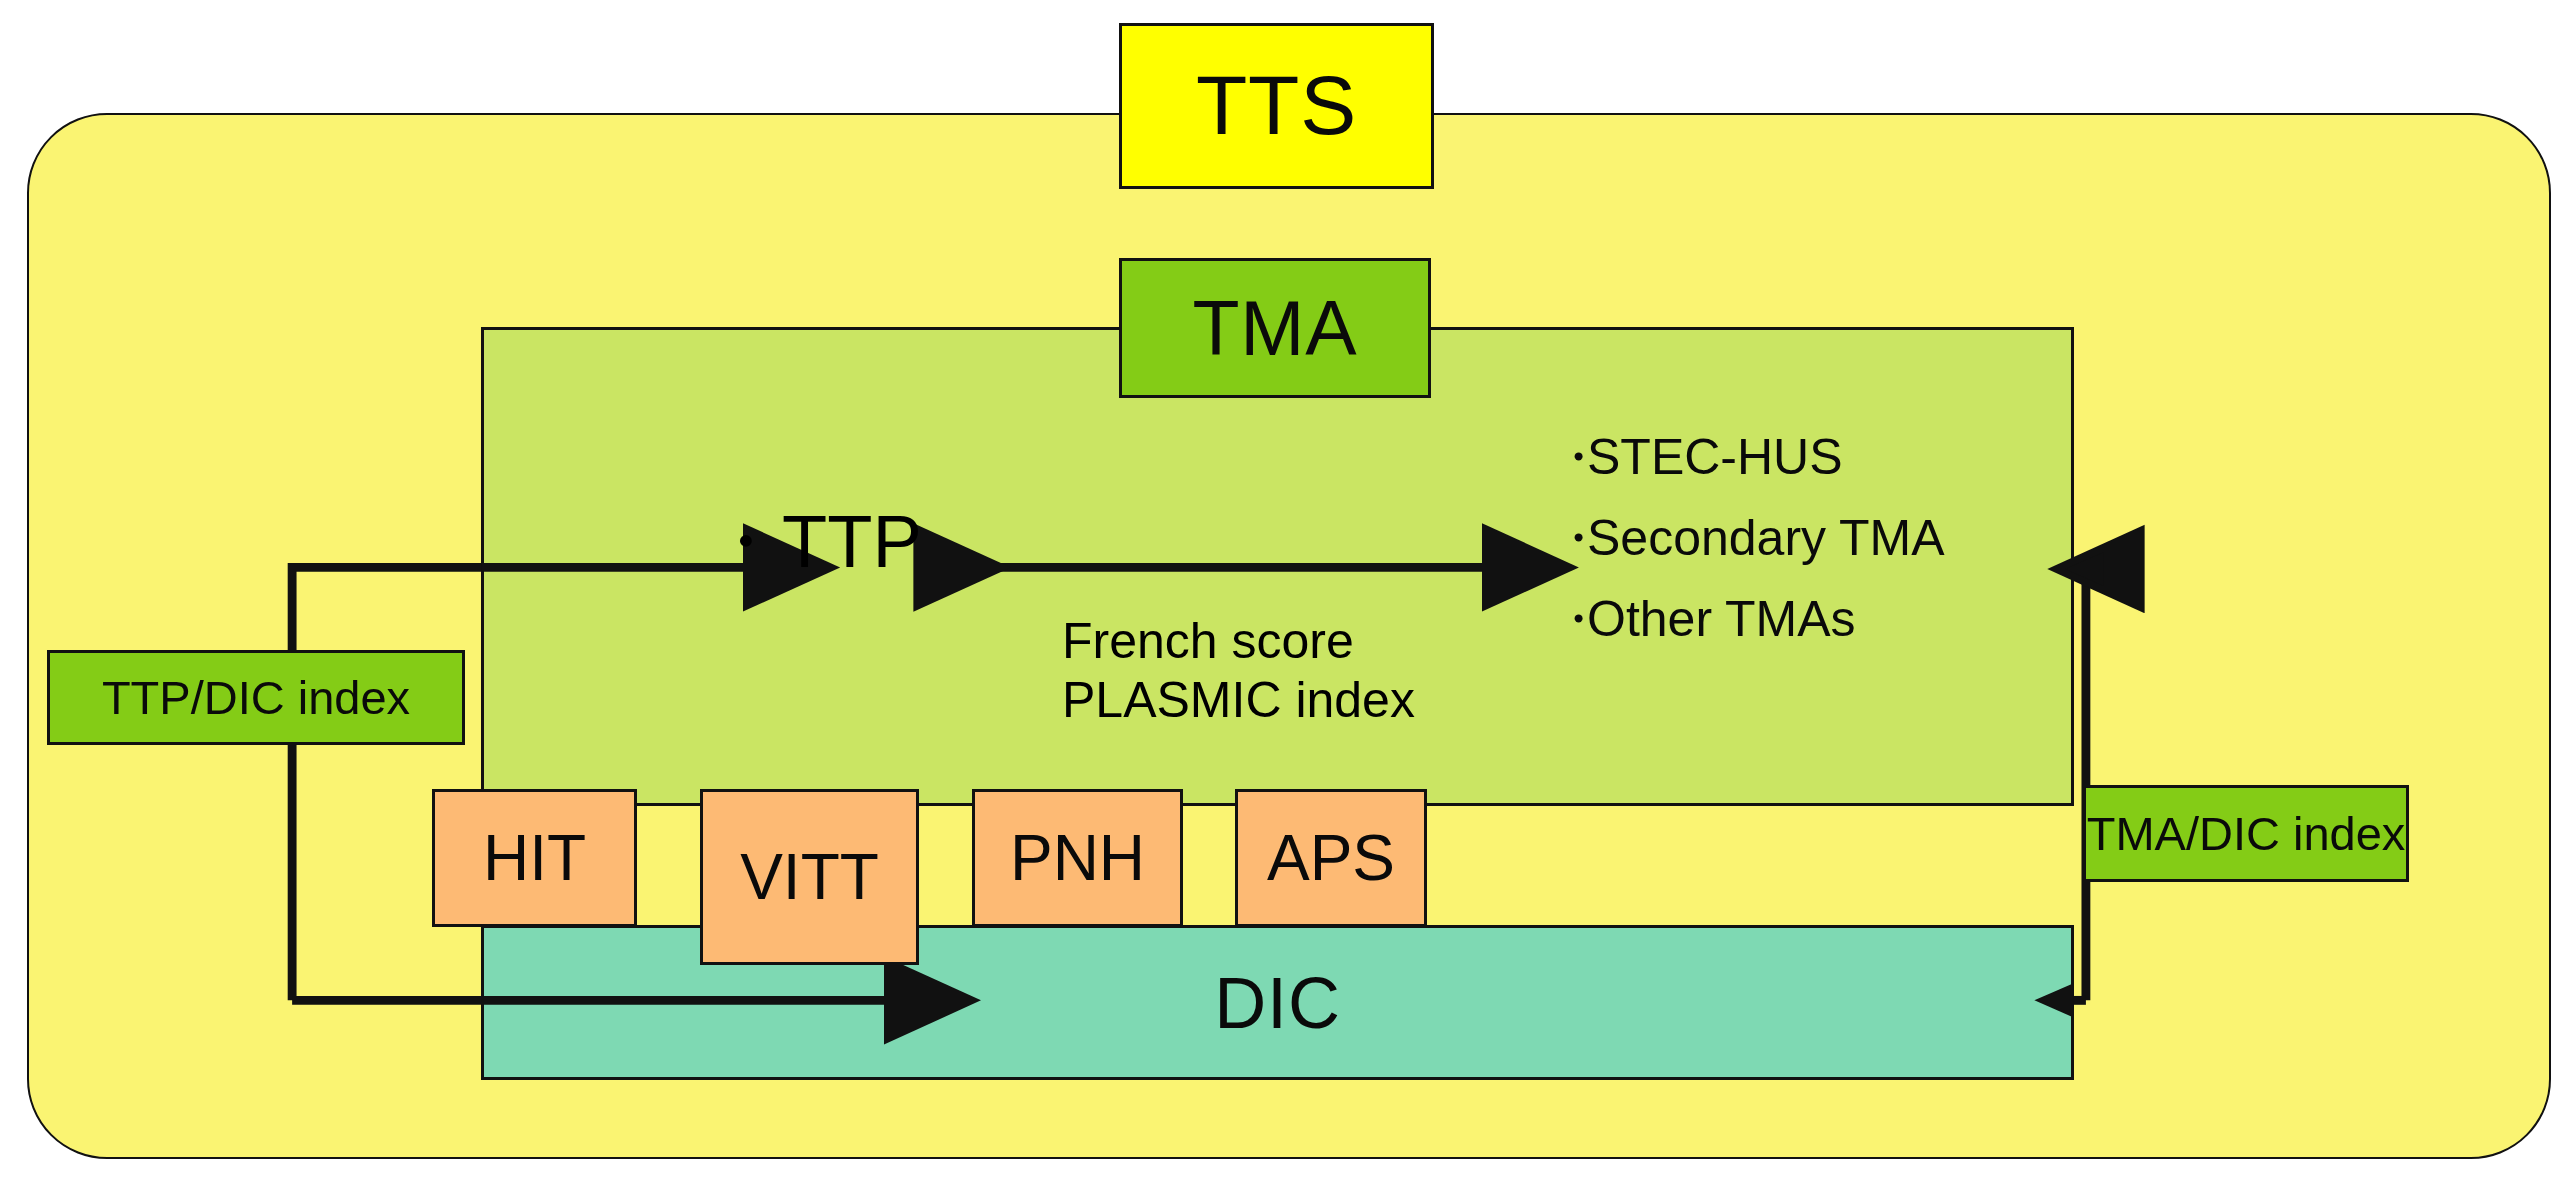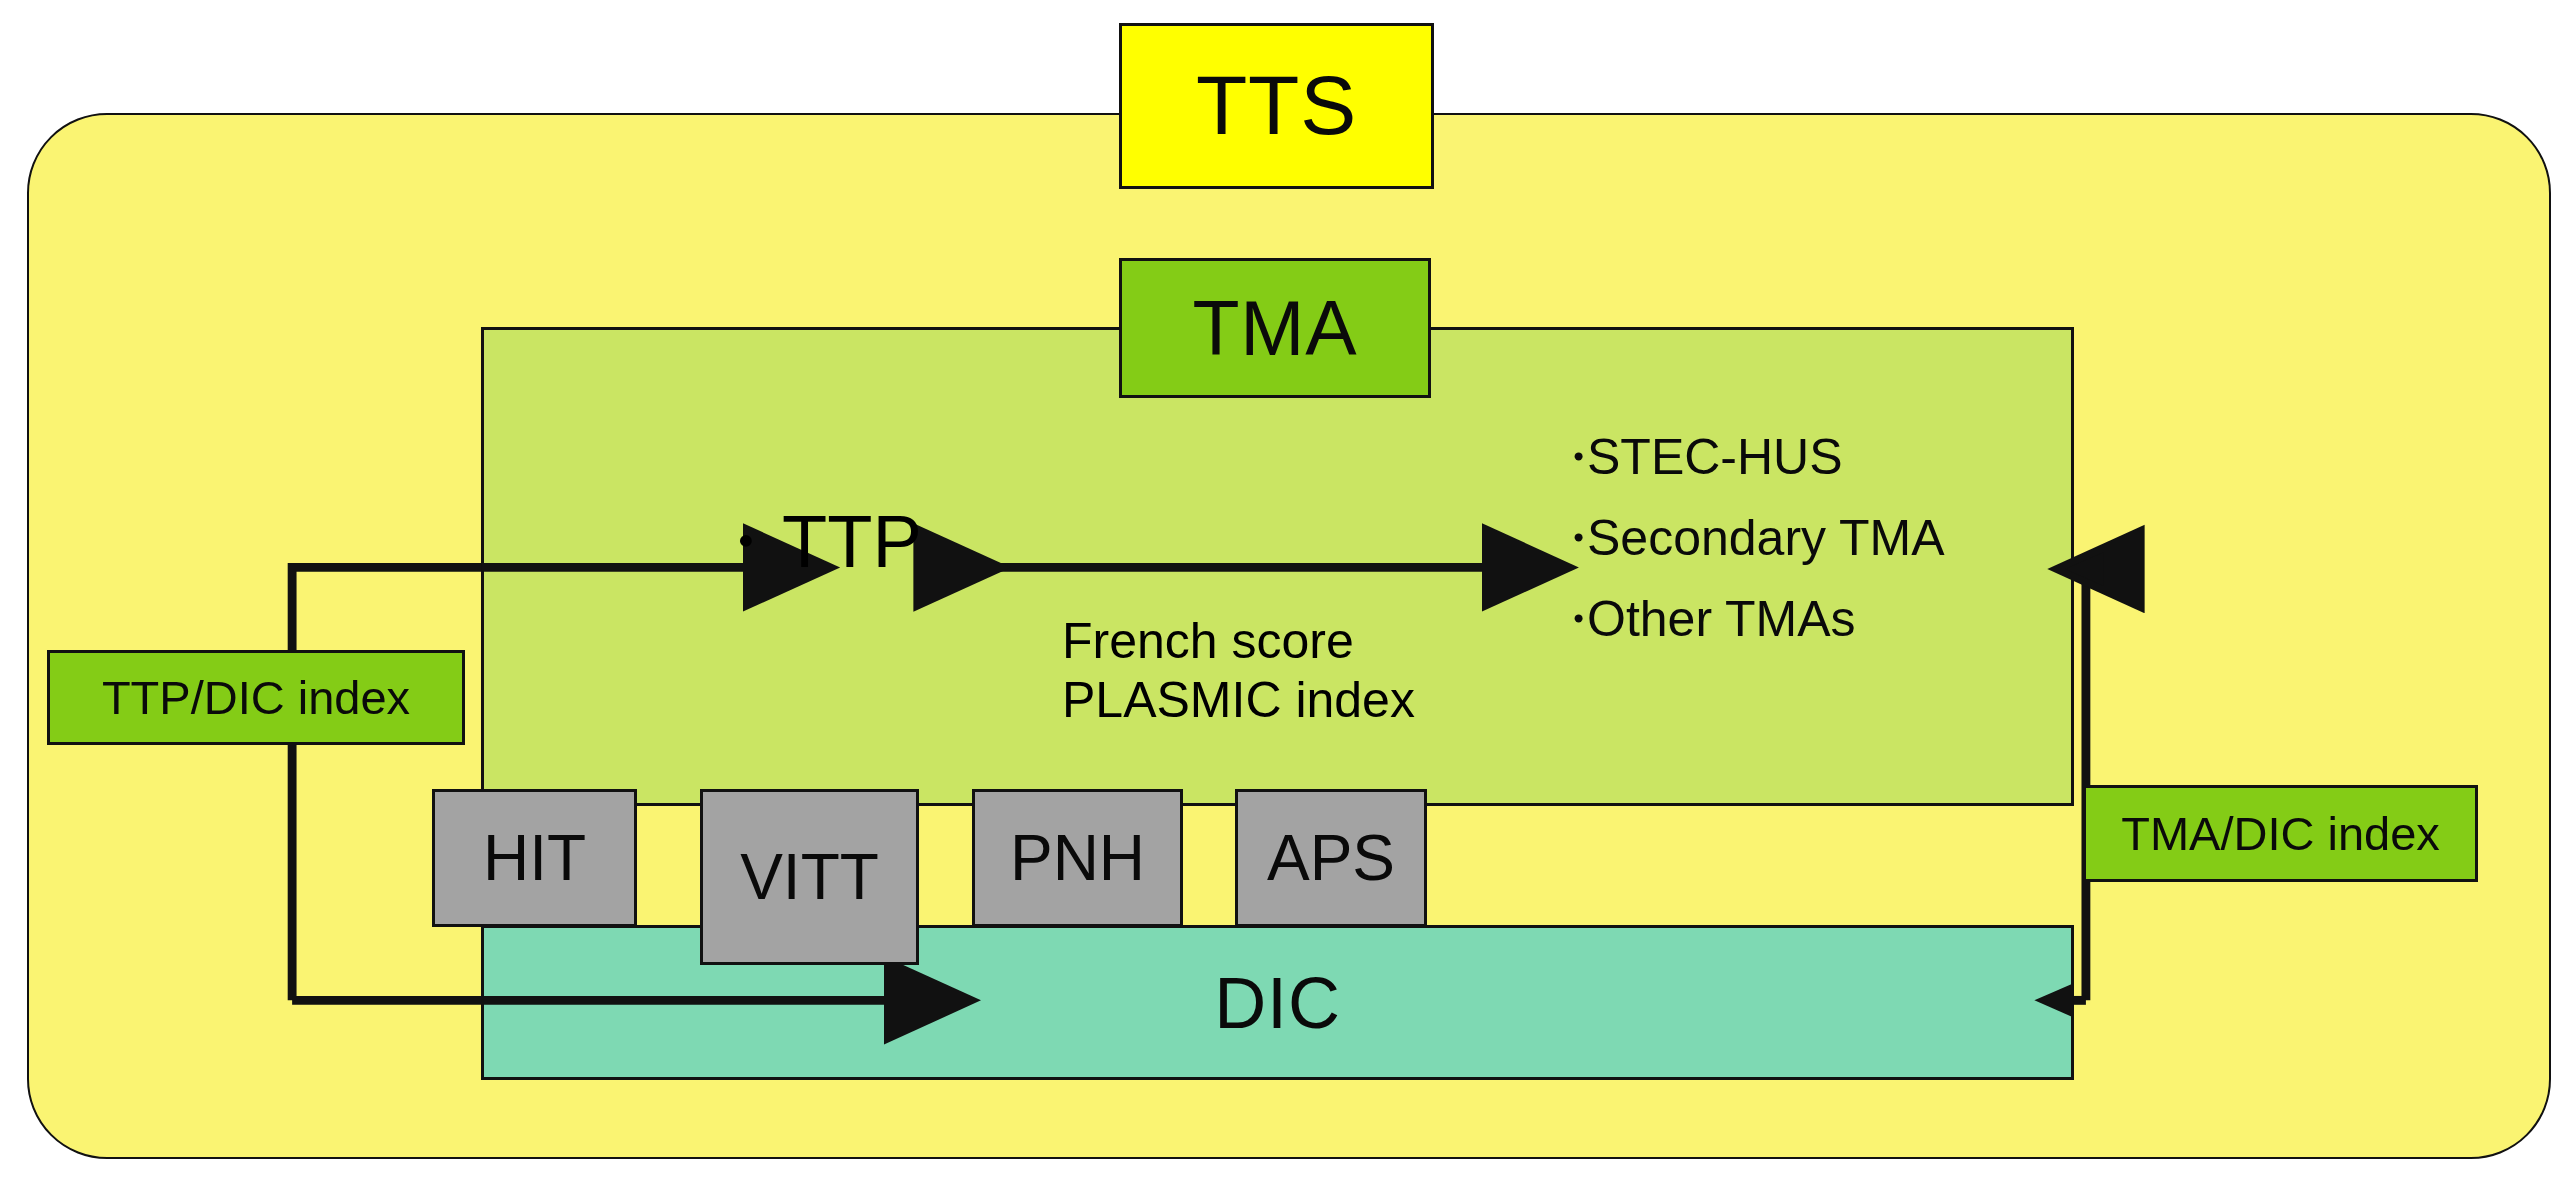--- a/index.html
+++ b/index.html
@@ -28,30 +28,30 @@
   
   #tma-panel{left:481px;top:327px;width:1593px;height:479px;
        background:#CAE563;border:3.2px solid #111111;}
 
   
   #dic-box{left:481px;top:925px;width:1593px;height:155px;
        background:#7ED9B3;border:3.2px solid #111111;
        font-size:72px;letter-spacing:0.8px;}
 
   
-  .white-box{background:#a3a3a3;border:3.2px solid #111111;font-size:64px;}
+  .white-box{background:#fdba74;border:3.2px solid #111111;font-size:64px;}
   #hit-box {left:432px; top:789px;width:205px;height:138px;}
   #vitt-box{left:700px; top:789px;width:219px;height:176px;}
   #pnh-box {left:972px;top:789px;width:211px;height:138px;}
   #aps-box {left:1235px;top:789px;width:192px;height:138px;}
 
   
   .index-box{background:#84cc16;border:3.2px solid #111111;font-size:47px;}
   #ttp-dic-index{left:47px; top:650px;width:418px;height:95px;}
-  #tma-dic-index{left:2083px;top:785px;width:395px;height:97px;}
+  #tma-dic-index{left:2083px;top:785px;width:326px;height:97px;}
 
   
   .free-text{position:absolute;color:#000000;white-space:nowrap;}
   #ttp-label{left:708px;top:493px;font-size:74px;}
   #score-block{left:1062px;top:612px;font-size:50px;line-height:1.18;}
 
   #tma-bullets{position:absolute;left:1553px;top:417px;font-size:50px;
        line-height:1.62;color:#0a0a0a;}
   #tma-bullets .bullet-row{white-space:nowrap;}
   #tma-bullets .dot{display:inline-block;width:34px;}

